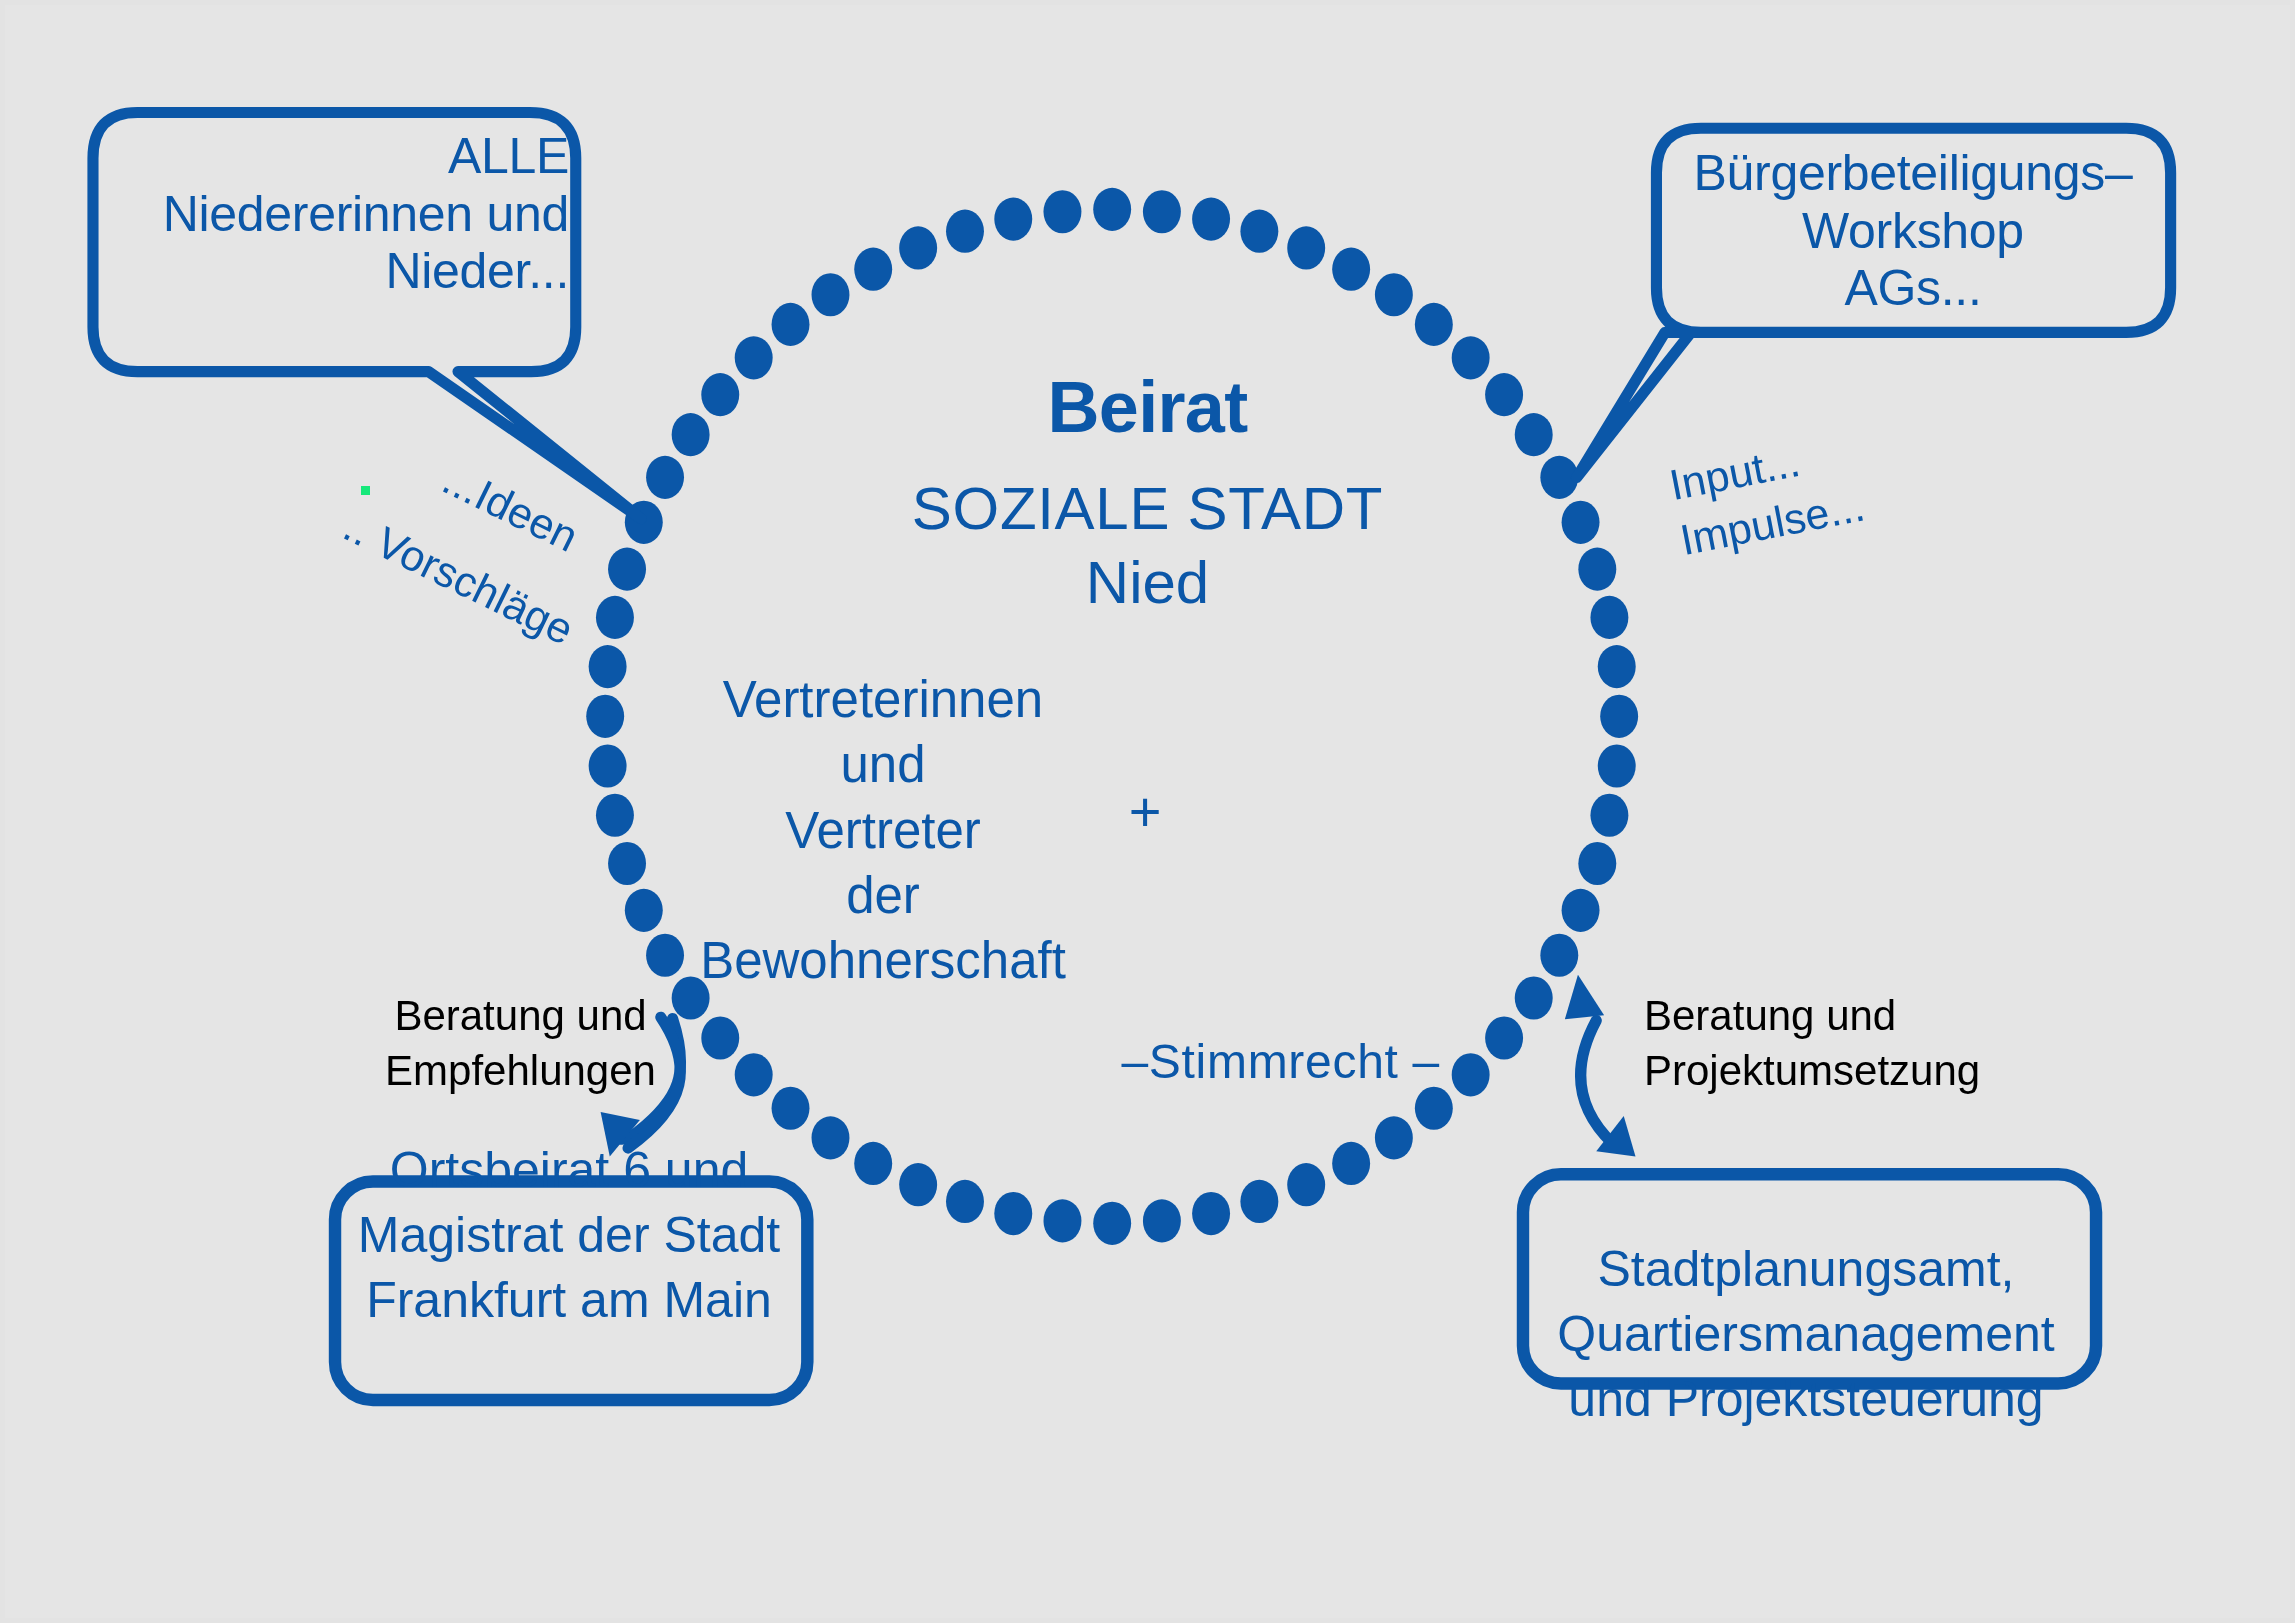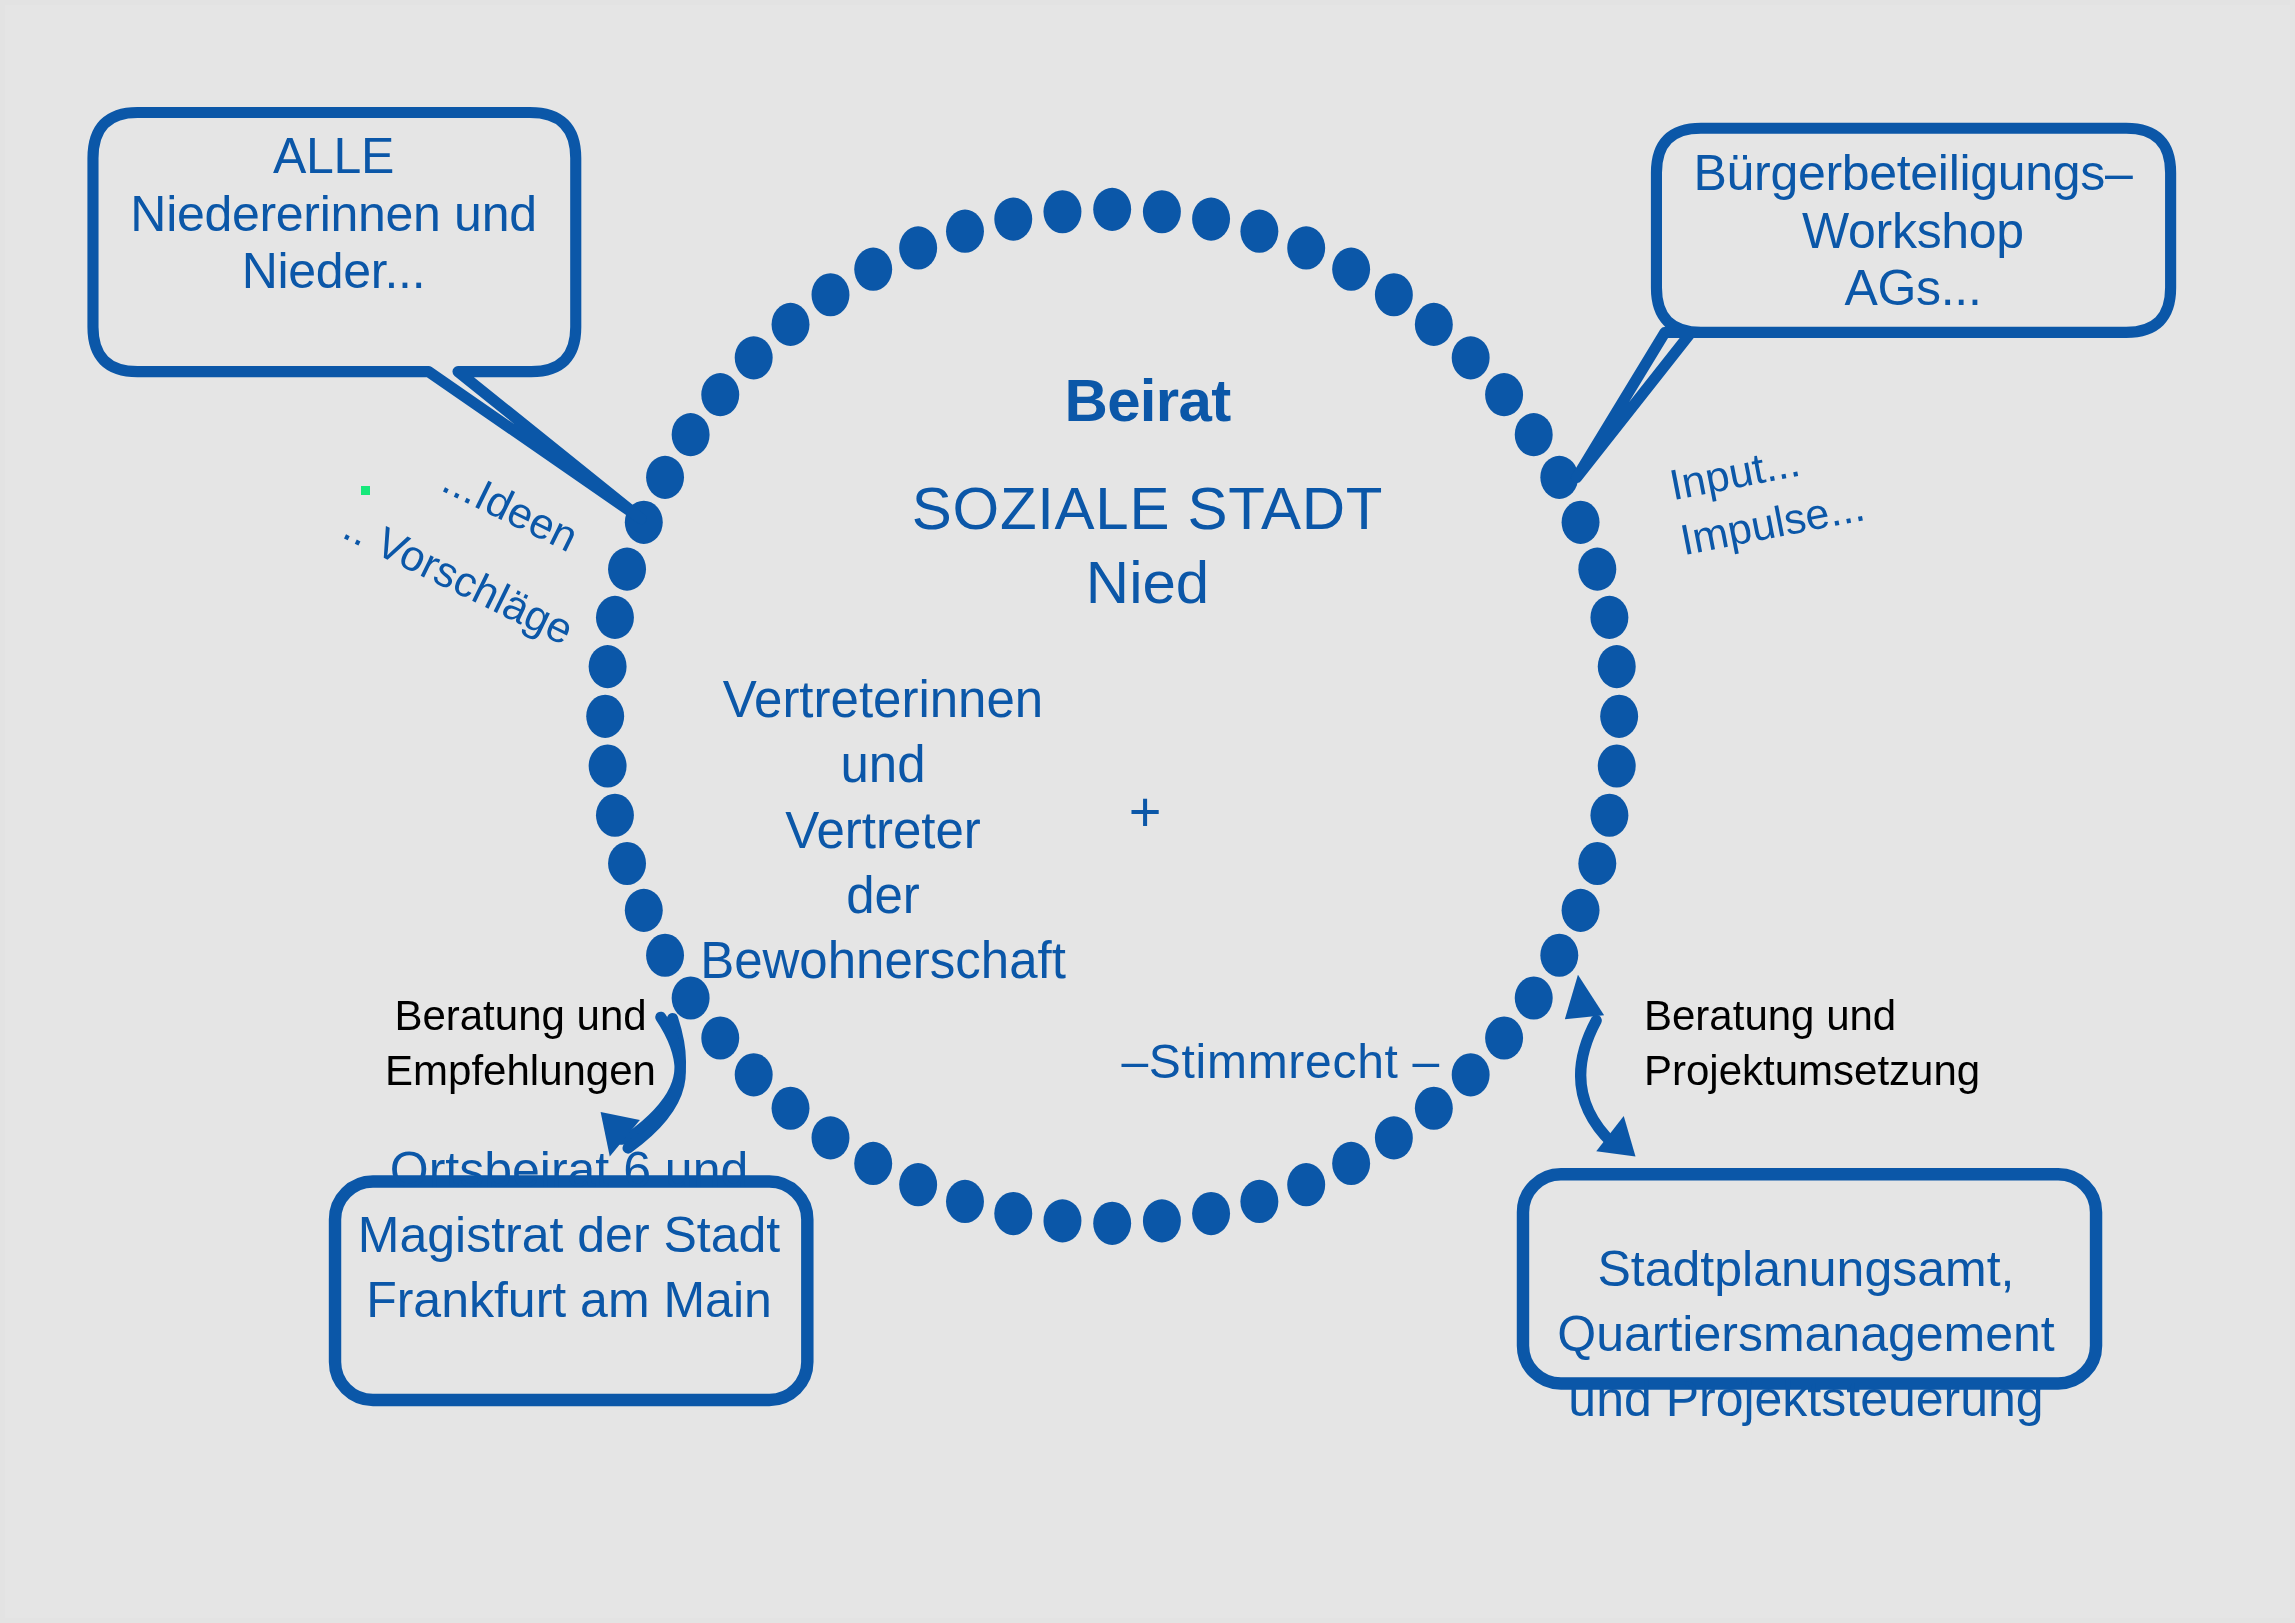--- a/index.html
+++ b/index.html
@@ -42,21 +42,21 @@
 
   .bubble-text {
     font-size: 50px;
     letter-spacing: -0.3px;
   }
 
   
   #beirat-title {
     left: 0; right: 0;
     top: 366px;
-    font-size: 60px;
+    font-size: 72px;
     font-weight: 700;
     letter-spacing: -0.7px;
     text-align: center;
     width: 2295px;
   }
   #beirat-sub1 {
     left: 0;
     top: 474px;
     width: 2295px;
     font-size: 60px;
@@ -275,21 +275,21 @@
       <polygon points="918,1700 978,1712 932,1768" fill="#0b57a8"></polygon>
     </g>
 
     <g>
       <path d="M 2440 1560 C 2405 1625 2405 1690 2465 1748" fill="none" stroke="#0b57a8" stroke-width="17" stroke-linecap="round"></path>
       <polygon points="2412,1490 2452,1552 2392,1558" fill="#0b57a8"></polygon>
       <polygon points="2500,1768 2440,1760 2482,1706" fill="#0b57a8"></polygon>
     </g>
   </svg>
 
-  <div class="txt bubble-text" style="left:98px; top:128px; width:471px;">ALLE
+  <div class="txt bubble-text" style="left:98px; top:128px; width:471px;text-align:right;">ALLE
 Niedererinnen und
 Nieder...</div>
 
   <div class="txt bubble-text" style="left:1661px; top:145px; width:504px;">Bürgerbeteiligungs–
 Workshop
 AGs...</div>
 
   <div class="txt" id="beirat-title">Beirat</div>
   <div class="txt" id="beirat-sub1">SOZIALE STADT</div>
   <div class="txt" id="beirat-sub2">Nied</div>

